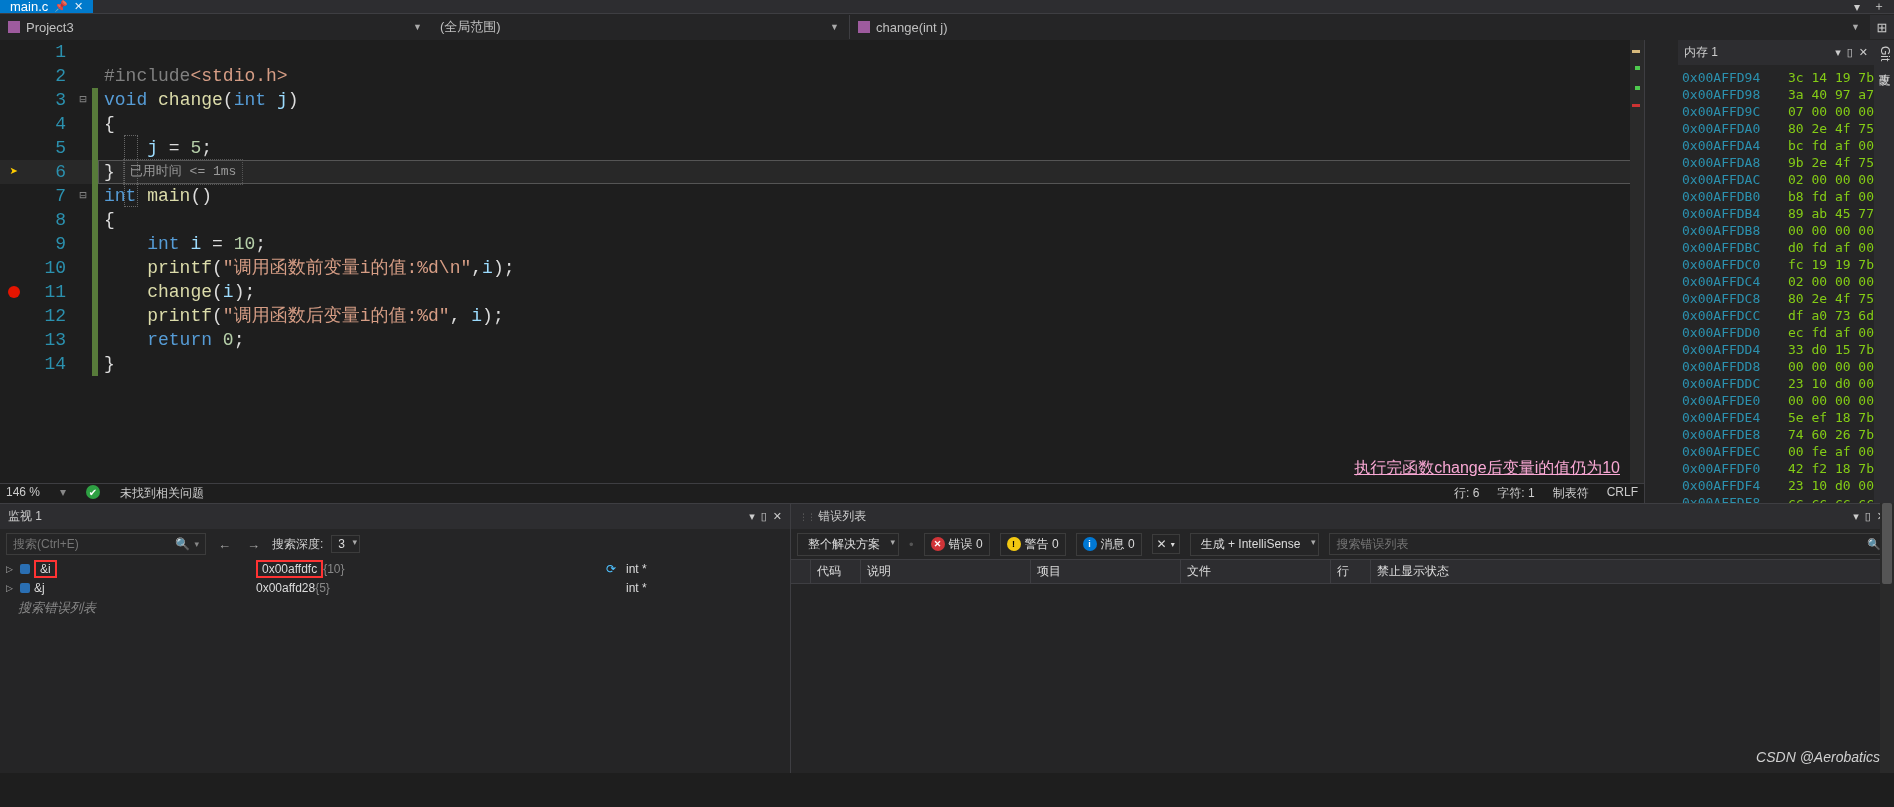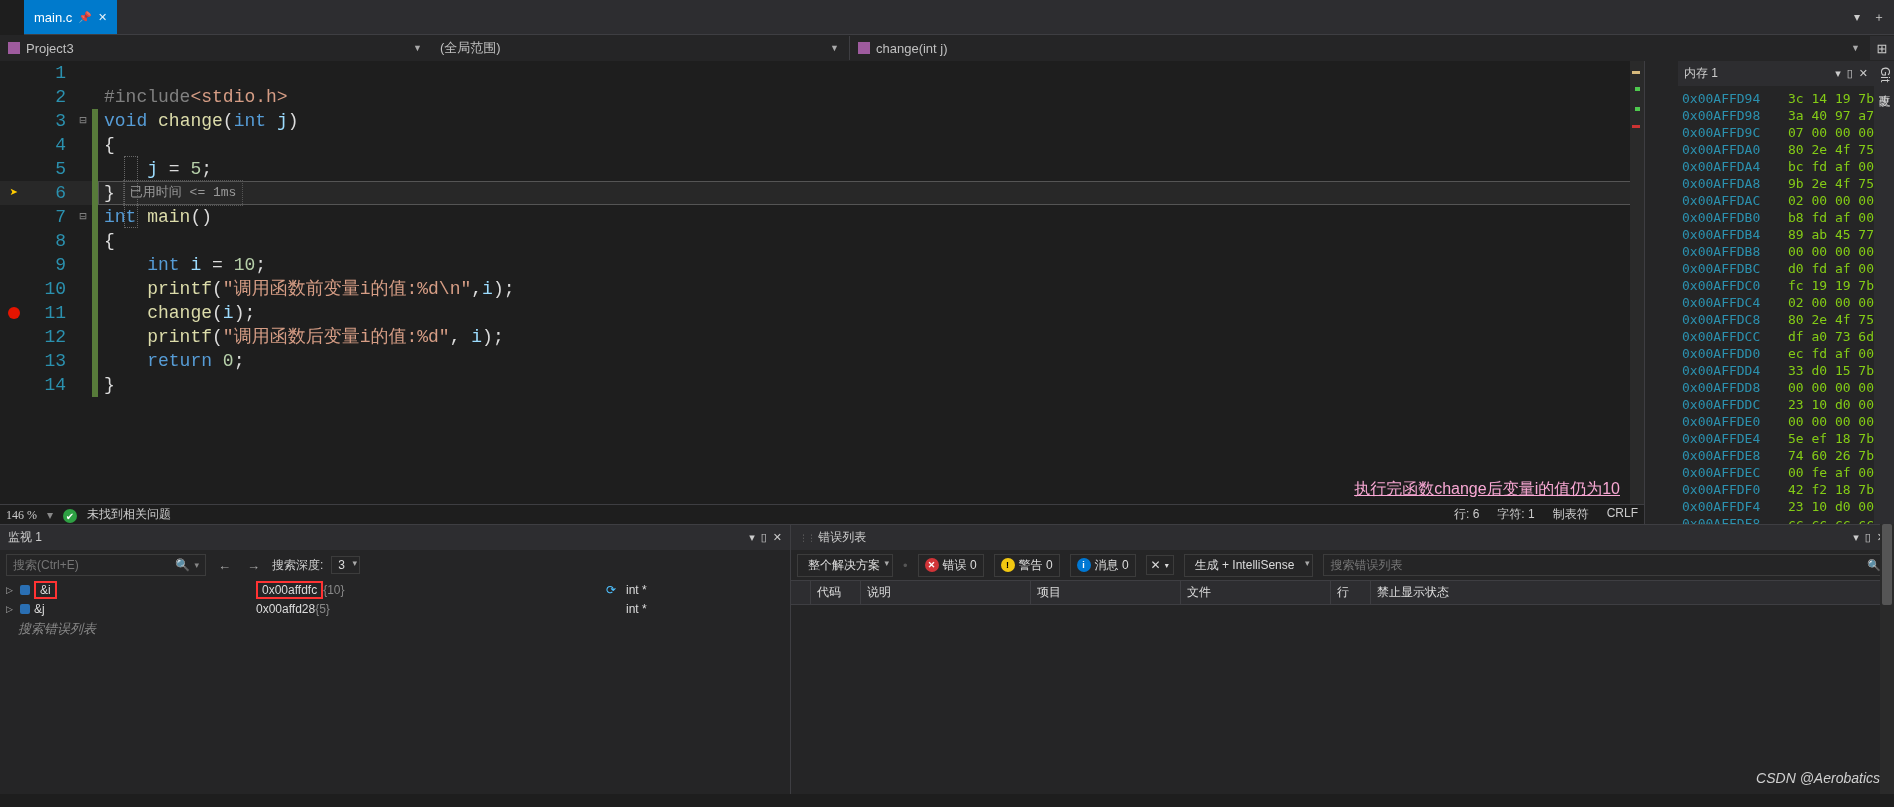--- a/index.html
+++ b/index.html
@@ -1,19 +1,19 @@
 <!DOCTYPE html>
 <html><head>
 <meta charset="utf-8">
 <style>
 * { margin:0; padding:0; box-sizing:border-box; }
 body { width:1894px; height:807px; background:#1e1e1e; color:#dcdcdc; font-family:"Segoe UI",Tahoma,sans-serif; font-size:13px; overflow:hidden; position:relative; }
 
 
-.tabs { display:flex; background:#2d2d30; height:35px; border-bottom:1px solid #3e3e42; align-items:stretch;margin-left:24px; }
+.tabs { display:flex; background:#2d2d30; height:14px; border-bottom:1px solid #3e3e42; align-items:stretch; }
 .tab { display:flex; align-items:center; padding:0 10px; background:#007acc; color:#fff; font-size:13px; gap:6px; }
 .tab .pin, .tab .close { font-size:11px; opacity:.9; }
 .tabs-right { margin-left:auto; display:flex; align-items:center; gap:4px; padding-right:6px; }
 .tabs-right .ti { width:18px; height:18px; display:flex; align-items:center; justify-content:center; color:#ccc; font-size:12px; }
 
 
 .navbar { display:flex; height:26px; background:#252526; align-items:center; gap:2px; }
 .navitem { height:24px; display:flex; align-items:center; padding:0 8px; color:#c0c0c0; font-size:13px; }
 .ddicon { margin-left:auto; font-size:9px; color:#aaa; }
 .navitem.breadcrumb { flex:0 0 430px; }
@@ -66,21 +66,21 @@
 .panel-head { display:flex; align-items:center; padding:4px 6px; color:#ccc; font-size:12px; background:#2d2d30; }
 .panel-head .hi { margin-left:auto; display:flex; gap:6px; font-size:11px; color:#ccc; }
 .mem-body { flex:1; overflow:hidden; font-family:Consolas,monospace; font-size:13px; line-height:17px; padding:4px 0 4px 4px; }
 .mem-row { display:flex; gap:4px; white-space:pre; }
 .mem-addr { color:#2b91af; }
 .mem-hex { color:#84cc16; margin-left:8px; }
 .mem-asc { color:#b4b4b4; margin-left:10px; }
 
 
 .stsrow { display:flex; align-items:center; height:20px; background:#1e1e1e; border-top:1px solid #3e3e42; padding:0 6px; gap:16px; font-size:12px; color:#ccc; }
-.stsrow .left { display:flex; gap:10px; align-items:flex-end;font-family:Liberation Serif, serif; }
+.stsrow .left { display:flex; gap:20px; align-items:flex-start; }
 .ok-badge { width:14px; height:14px; border-radius:50%; background:#2ea043; display:flex; align-items:center; justify-content:center; color:#fff; font-size:10px; }
 .stsrow .right { margin-left:auto; display:flex; gap:18px; }
 
 
 .dock { display:flex; height:270px; position:relative; }
 .panel { display:flex; flex-direction:column; border-top:1px solid #3e3e42; }
 .watch-panel { width:790px; background:#252526; }
 .err-panel { flex:1; background:#252526; border-left:1px solid #3e3e42; }
 .panel-title { padding:4px 8px; font-size:12px; color:#ccc; background:#2d2d30; display:flex; align-items:center; }
 .panel-title .hi { margin-left:auto; display:flex; gap:6px; font-size:11px; }
@@ -395,21 +395,21 @@
     <div class="panel-title">
       <span class="handle-dots">⋮⋮</span>&nbsp;
       <span>错误列表</span>
       <span class="hi">
         <span>▾</span>
         <span>▯</span>
         <span>✕</span>
       </span>
     </div>
     <div class="err-toolbar">
-      <div class="solution-dd" style="padding-right:12px">整个解决方案</div>
+      <div class="solution-dd" style="padding-right:18px">整个解决方案</div>
       <span style="color:#555">•</span>
       <div class="badge">
           <span class="bic err">✕</span>
           <span>错误 0</span>
         </div>
       <div class="badge">
           <span class="bic warn">!</span>
           <span>警告 0</span>
         </div>
       <div class="badge">

